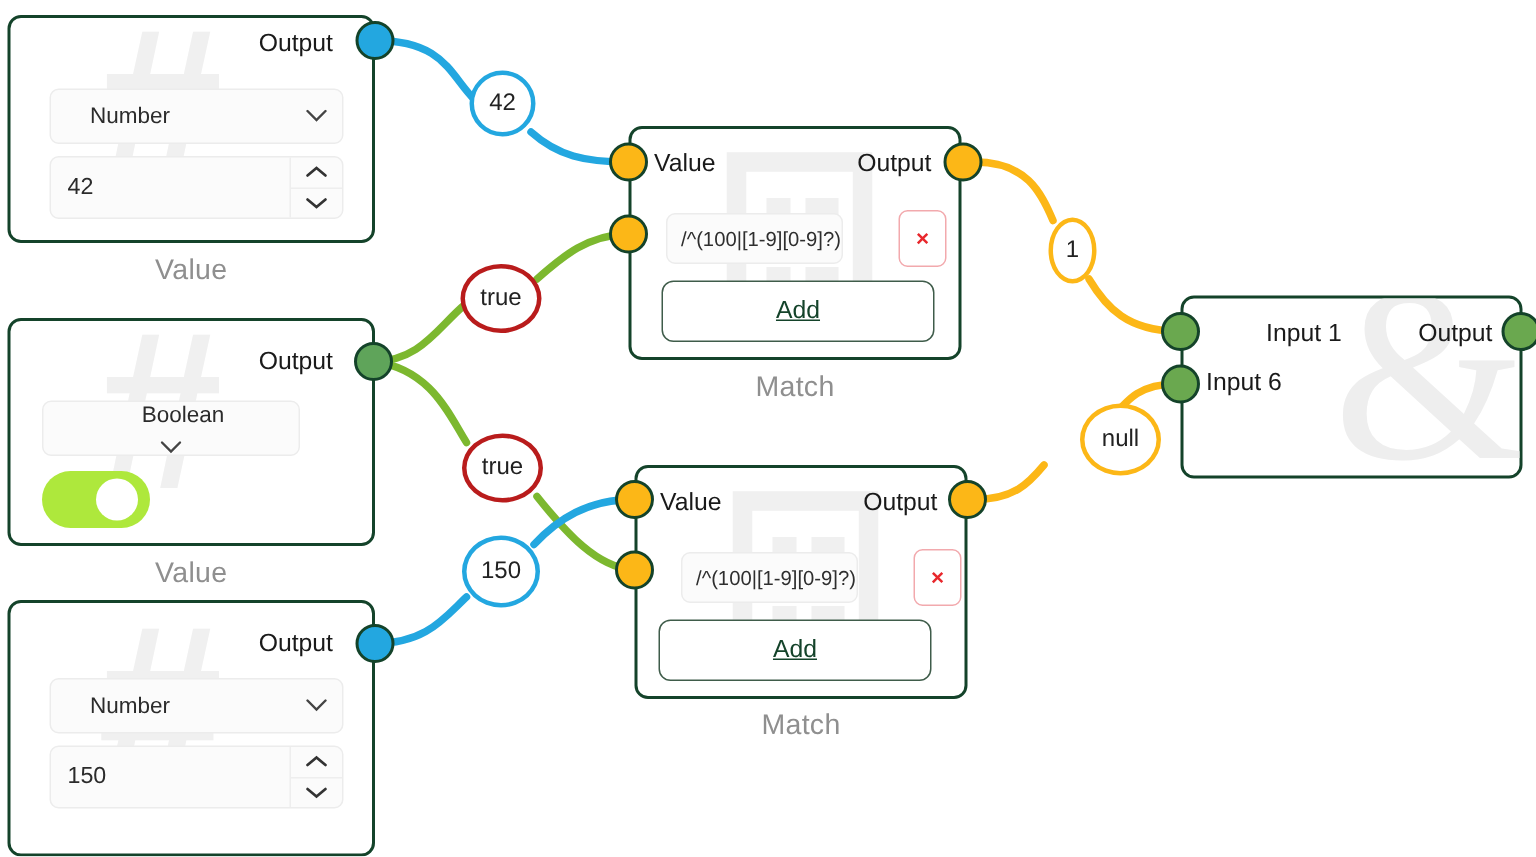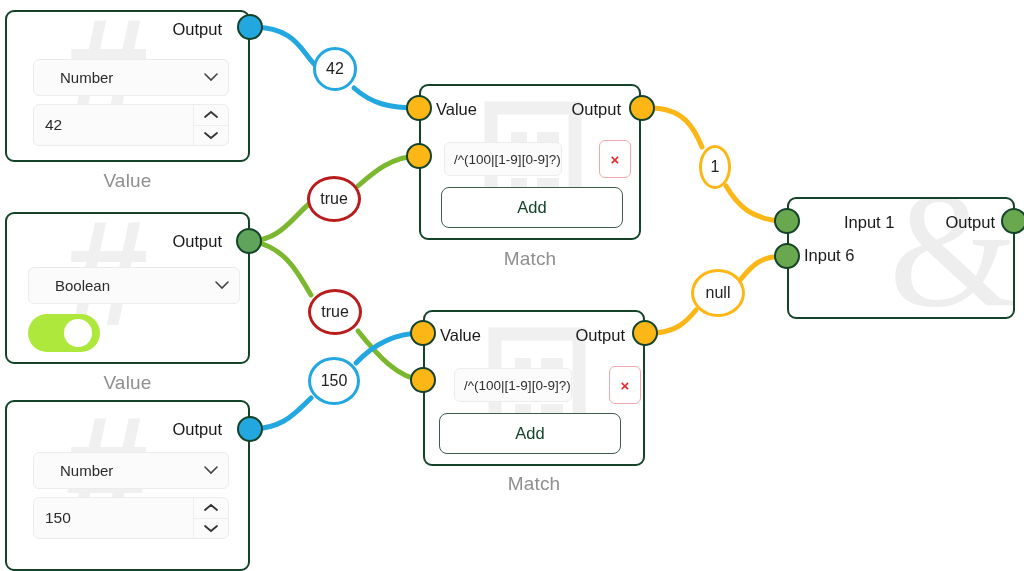--- a/index.html
+++ b/index.html
@@ -203,20 +203,21 @@
     box-sizing: border-box;
     border: 1.5px solid #3f5c4a;
     border-radius: 8px;
     background: #ffffff;
     display: flex;
     align-items: center;
     justify-content: center;
     color: #14432a;
     font-size: 16.5px;
     z-index: 3;
+    text-decoration: underline;
   }
 
   
   .badge {
     position: absolute;
     box-sizing: border-box;
     background: #ffffff;
     border-radius: 50%;
     display: flex;
     align-items: center;
@@ -287,21 +288,21 @@
   </div>
   <div class="port blue" style="left:237px; top:14px;"></div>
   <div class="node-caption" style="left:5px; top:170px; width:245px;">Value</div>
 
   <div class="node" style="left:5px; top:212px; width:245px; height:152px;">
     <div class="node-body">
       <div class="watermark wm-hash" style="left:58px; top:-16px;">#</div>
 
       <div class="port-label" style="right:26px; top:18px;">Output</div>
 
-      <div class="select-box" style="left:21px; top:53px; width:212px; height:37px;">
+      <div class="select-box" style="left:21px; top:53px; width:172px; height:37px;flex-direction:column;">
         <span class="sel-text">Boolean</span>
         <svg class="chev" viewBox="0 0 14 9">
           <path d="M1 1 L7 7 L13 1" fill="none" stroke="#444" stroke-width="1.6" stroke-linecap="round"></path>
         </svg>
       </div>
 
       <div class="toggle" style="left:21px; top:100px;">
         <div class="knob"></div>
       </div>
     </div>
@@ -409,15 +410,15 @@
   <div class="badge b-blue" style="left:313px; top:47px; width:44px; height:44px;">42</div>
 
   <div class="badge b-green" style="left:307px; top:176px; width:54px; height:46px;">true</div>
 
   <div class="badge b-green" style="left:308px; top:289px; width:54px; height:46px;">true</div>
 
   <div class="badge b-blue" style="left:308px; top:357px; width:52px; height:48px;">150</div>
 
   <div class="badge b-orange" style="left:699px; top:145px; width:32px; height:44px;">1</div>
 
-  <div class="badge b-orange" style="left:691px; top:269px; width:54px; height:48px;">null</div>
+  <div class="badge b-orange" style="left:720px; top:269px; width:54px; height:48px;">null</div>
 
 </div>
 
 </body></html>

